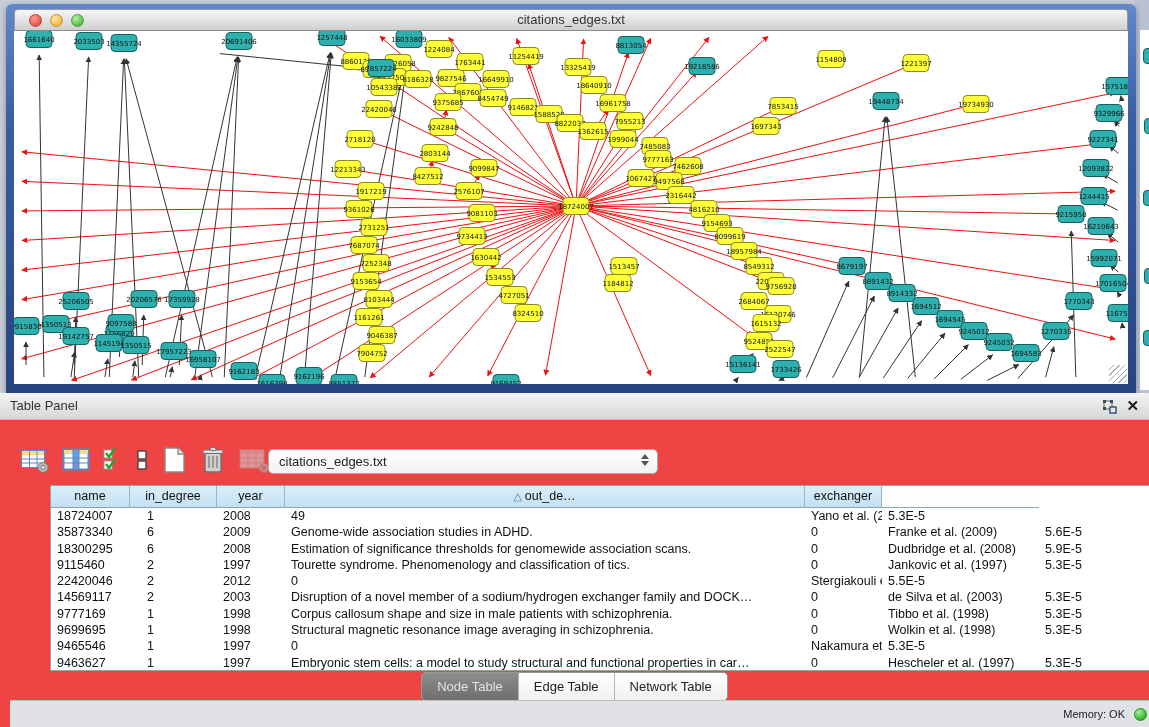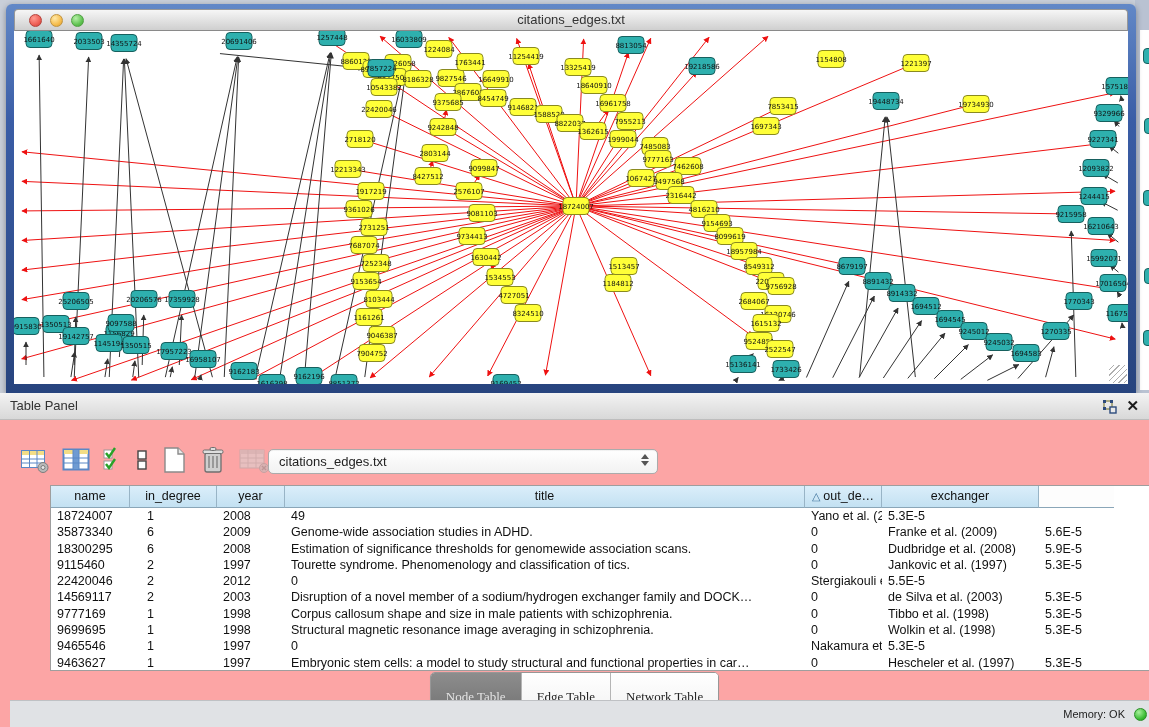--- a/index.html
+++ b/index.html
@@ -23,21 +23,21 @@
   .light { width:13px; height:13px; border-radius:50%; }
   .light.red   { background:radial-gradient(circle at 35% 30%, #ff9a90, #ee5f55 60%, #c83c33); border:1px solid #b5423b;}
   .light.yellow{ background:radial-gradient(circle at 35% 30%, #ffe9a8, #f6bd4e 60%, #d59a2e); border:1px solid #c09340;}
   .light.green { background:radial-gradient(circle at 35% 30%, #b7f0a8, #62c454 60%, #3fa233); border:1px solid #51a044;}
   .canvas { position:absolute; left:8px; right:8px; top:27px; bottom:9px; background:#fff; overflow:hidden; }
   .canvas svg { display:block; }
   .grip { position:absolute; right:1px; bottom:1px; width:18px; height:18px;
           background:repeating-linear-gradient(135deg, transparent 0 3px, #9a9a9a 3px 4px); opacity:.8; }
 
   
-  .tpanel { position:absolute; left:0; top:393px; width:1149px; height:334px; background:#fca5a5; }
+  .tpanel { position:absolute; left:0; top:393px; width:1149px; height:334px; background:#ef4444; }
   .phead { position:relative; height:27px; background:linear-gradient(#f3f3f3,#d8d8d8); border-bottom:1px solid #bdbdbd; }
   .phead .ptitle { position:absolute; left:10px; top:0; line-height:26px; font-size:13px; color:#333; }
   .phead .float-ic { position:absolute; right:32px; top:6px; }
   .phead .close-ic { position:absolute; right:10px; top:4px; font-size:15px; font-weight:bold; color:#1a1a1a; cursor:default; }
 
   .toolbar { position:absolute; left:20px; top:49px; height:36px; display:flex; align-items:center; }
   .tool { margin-right:11px; display:flex; align-items:center; justify-content:center; }
   .fx { font-family:"Liberation Serif", serif; font-style:italic; font-weight:bold; font-size:16px; color:#222; margin-left:6px; }
   .combo { position:absolute; left:268px; top:56px; width:390px; height:25px; background:linear-gradient(#ffffff,#f2f2f2);
            border:1px solid #ababab; border-radius:5px; box-shadow:inset 0 1px 1px rgba(0,0,0,.06); }
@@ -58,21 +58,21 @@
   .trow { height:16.3px; }
   .trow .tcell { font-size:12.5px; line-height:16.3px; color:#111; white-space:nowrap; overflow:hidden; padding-left:6px; }
   .trow .tcell.c1 { padding-left:17px; }
   .vscroll { position:absolute; right:0; top:0; bottom:0; width:16px; background:#f5f5f5; border-left:1px solid #c9c9c9; }
   .vthumb { position:absolute; left:2px; right:2px; top:26px; height:58px; border-radius:6px;
             background:linear-gradient(90deg,#d8d8d8,#b9b9b9); border:1px solid #a7a7a7; }
 
   .tabbar { position:absolute; left:0; right:0; top:279px; text-align:center; }
   .seg { display:inline-flex; border:1px solid #979797; border-radius:5px; overflow:hidden; background:#fff;
          box-shadow:0 1px 1px rgba(0,0,0,.15); }
-  .seg .tab { padding:16px 15px; font-size:13px; color:#222; background:linear-gradient(#ffffff,#f0f0f0); border-right:1px solid #b5b5b5; cursor:default;font-family:Liberation Serif, serif;}
+  .seg .tab { padding:6px 15px; font-size:13px; color:#222; background:linear-gradient(#ffffff,#f0f0f0); border-right:1px solid #b5b5b5; cursor:default;}
   .seg .tab:last-child { border-right:none; }
   .seg .tab.sel { background:linear-gradient(#8d8d8d,#6e6e6e); color:#e3e3e3; }
 
   .statusbar { position:absolute; left:10px; bottom:0; width:100%; height:27px; background:#e0e2e5; border-top:1px solid #bfc1c4; }
   .mem { position:absolute; right:34px; top:0; line-height:26px; font-size:11px; color:#222; }
   .memdot { position:absolute; right:12px; top:7px; width:13px; height:13px; border-radius:50%;
             background:radial-gradient(circle at 35% 30%, #a6f09b, #39bb33 65%, #259422); border:1px solid #2a8f27; }
 </style>
 </head>
 <body>
@@ -784,21 +784,20 @@
         <i class="up"></i>
         <i class="dn"></i>
       </span>
   </div>
 
   <div class="tablewrap">
     <div class="thead grid7">
       <div class="hc">name</div>
       <div class="hc">in_degree</div>
       <div class="hc">year</div>
-      <div class="hc">title</div>
       <div class="hc"><span class="sort-tri">△</span><span>out_de…</span></div>
       <div class="hc">exchanger</div>
       <div class="hc filler"></div>
     </div>
     <div class="trows">
         <div class="trow grid7">
           <div class="tcell c0">18724007</div>
           <div class="tcell c1">1</div>
           <div class="tcell c2">2008</div>
           <div class="tcell c4">49</div>

